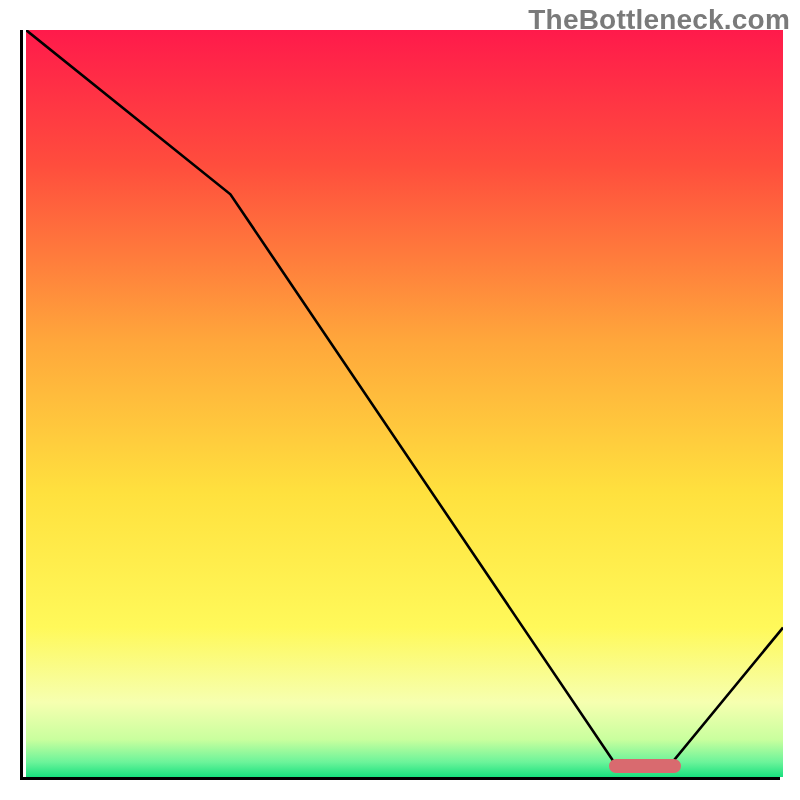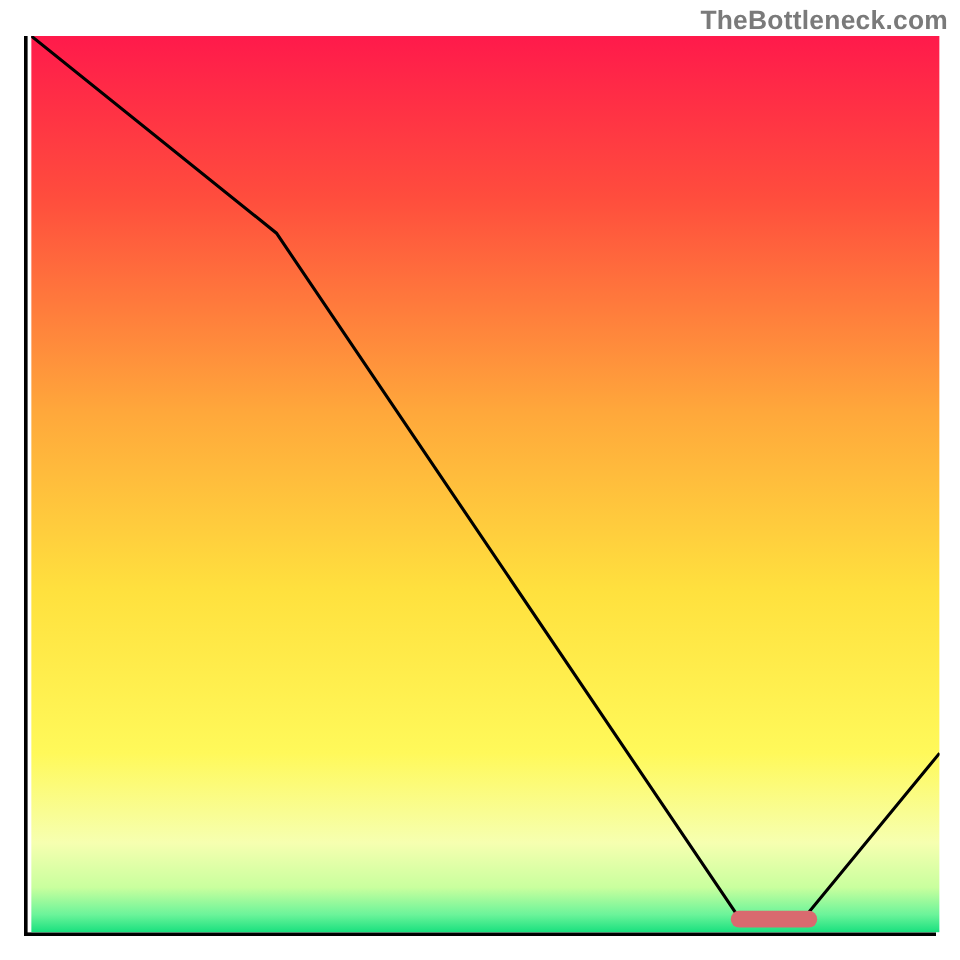--- a/index.html
+++ b/index.html
@@ -13,21 +13,21 @@
   }
   .chart-container {
     position: relative;
     width: 800px;
     height: 800px;
   }
   .attribution {
     position: absolute;
     top: 4px;
     right: 10px;
-    font-size: 22px;
+    font-size: 28px;
     font-weight: 600;
     color: #7a7a7a;
     letter-spacing: 0.2px;
   }
   .plot-frame {
     position: absolute;
     left: 20px;
     top: 30px;
     width: 760px;
     height: 750px;

